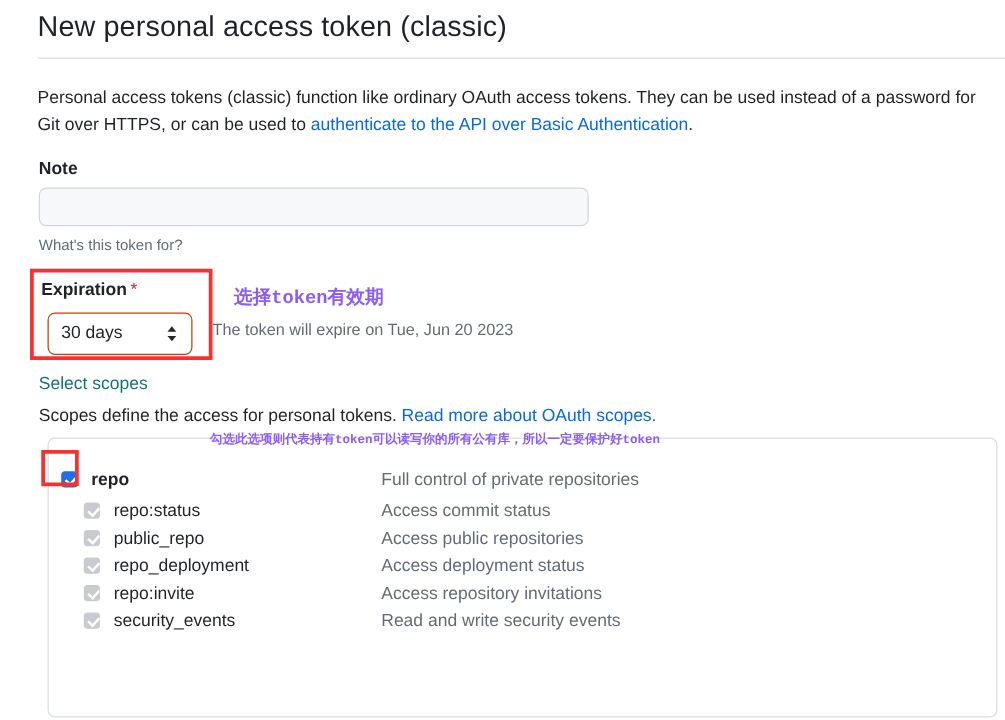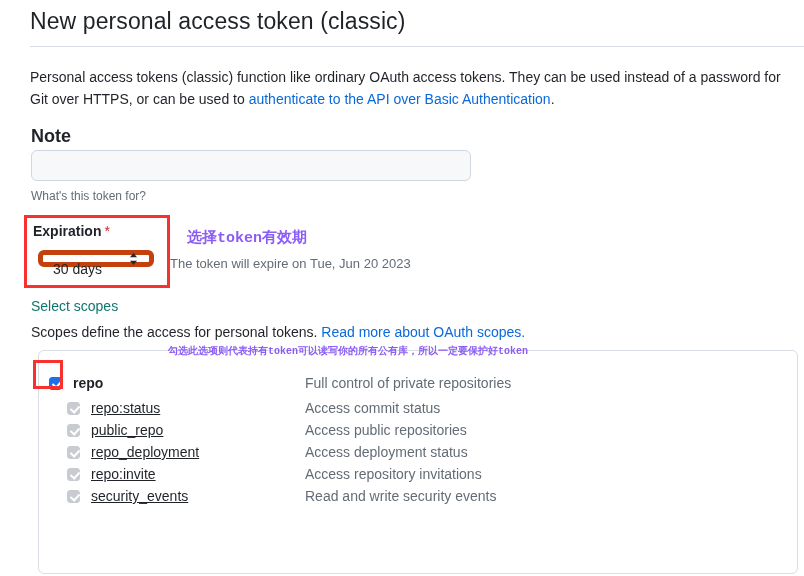--- a/index.html
+++ b/index.html
@@ -58,21 +58,21 @@
     color: #0969da;
     text-decoration: none;
     cursor: pointer;
   }
 
   
   .label-note {
     position: absolute;
     left: 31px;
     top: 126px;
-    font-size: 18px;
+    font-size: 14px;
     font-weight: 600;
     color: #1F2328;
   }
   .note-input {
     position: absolute;
     left: 31px;
     top: 150px;
     width: 440px;
     height: 31px;
     box-sizing: border-box;
@@ -110,23 +110,23 @@
   }
   .expiration-select-wrap {
     position: absolute;
     left: 38px;
     top: 250px;
     width: 116px;
     height: 31px;
   }
   .expiration-select {
     width: 116px;
-    height: 17px;
-    box-sizing: border-box;
-    border: 5px solid #c2410c;
+    height: 34px;
+    box-sizing: border-box;
+    border: 1px solid #c2410c;
     border-radius: 6px;
     background: #ffffff;
     font-family: "Liberation Sans", sans-serif;
     font-size: 14px;
     color: #1F2328;
     padding: 0 10px;
     line-height: 29px;
     cursor: pointer;
     position: relative;
   }
@@ -230,21 +230,21 @@
   }
 
   .scope-row {
     position: relative;
     display: flex;
     align-items: center;
     height: 22px;
     padding: 0 0 0 10px;
   }
   .scope-row.parent { height: 28px; margin-top: 18px; }
-  .scope-row.child  { height: 22px; padding-left: 28px; text-decoration: underline; }
+  .scope-row.child  { height: 22px; padding-left: 28px; }
   .scope-row.parent.workflow-row { margin-top: 10px; margin-bottom: 12px; }
 
   .cb {
     width: 13px;
     height: 13px;
     box-sizing: border-box;
     border-radius: 3px;
     flex: 0 0 13px;
     position: relative;
     border: 1px solid #868f99;

